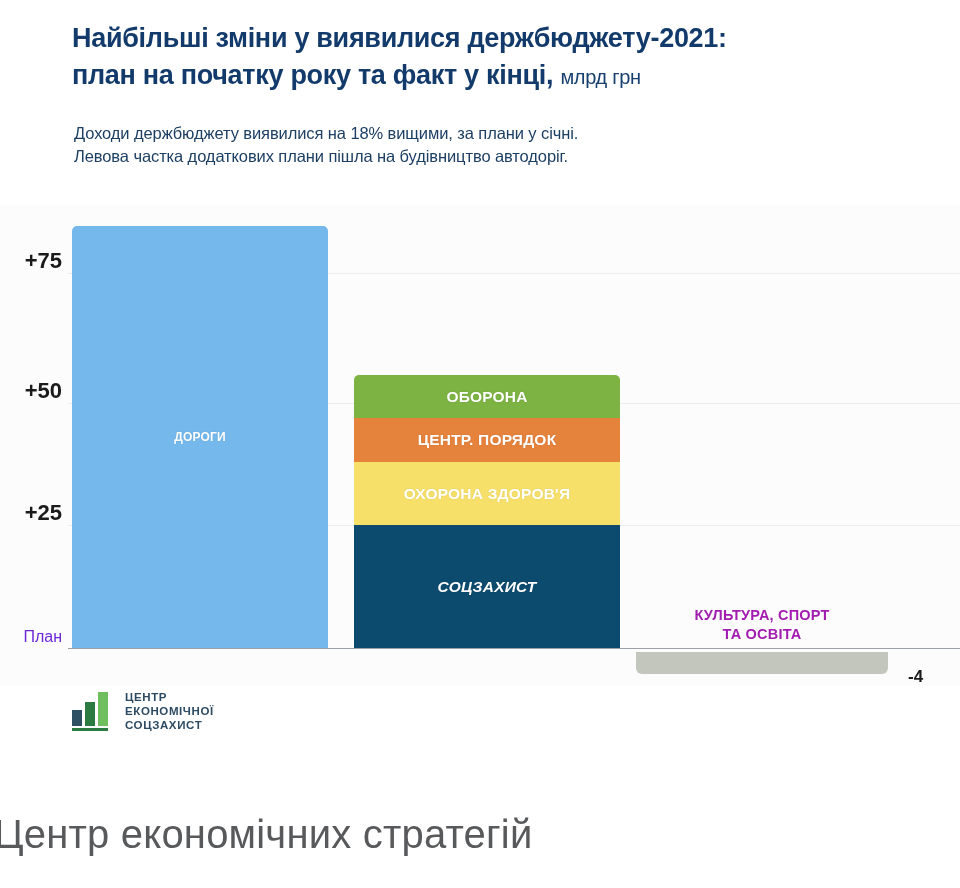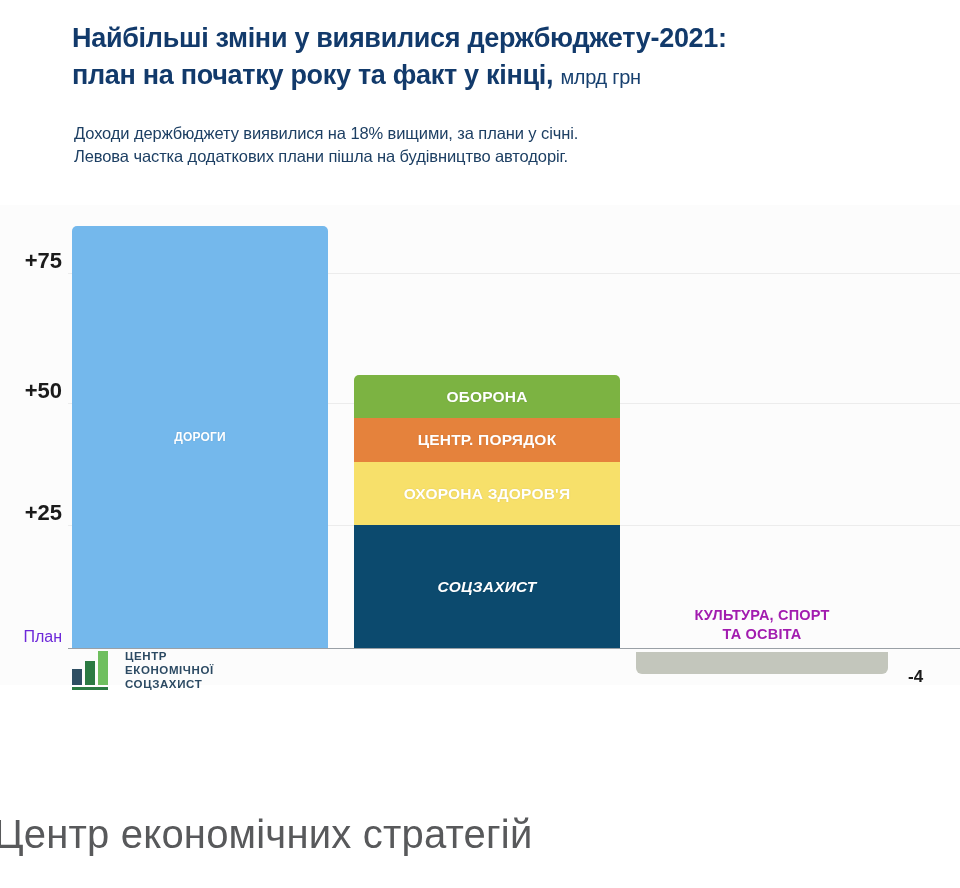--- a/index.html
+++ b/index.html
@@ -143,21 +143,21 @@
     font-weight: bold;
     line-height: 19px;
     color: #a21caf;
     letter-spacing: 0.2px;
   }
 
   
   .footer {
     position: absolute;
     left: 0;
-    top: 644px;
+    top: 685px;
     width: 792px;
     height: 90px;
   }
   .logo {
     position: absolute;
     left: 70px;
     top: 5px;
     display: flex;
     align-items: center;
     gap: 9px;

